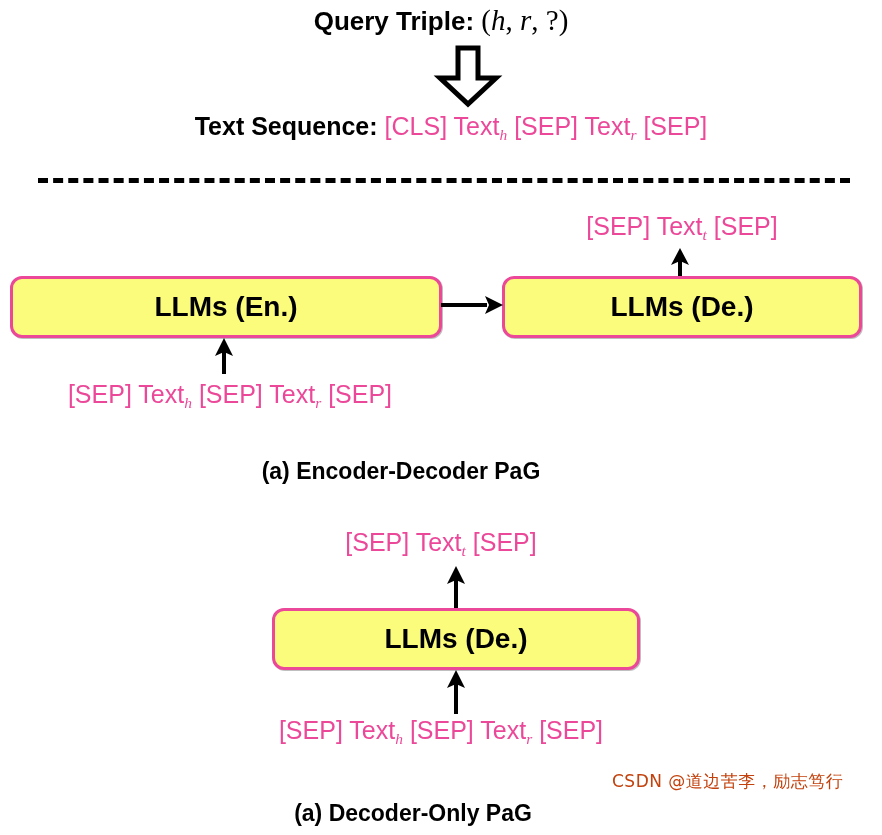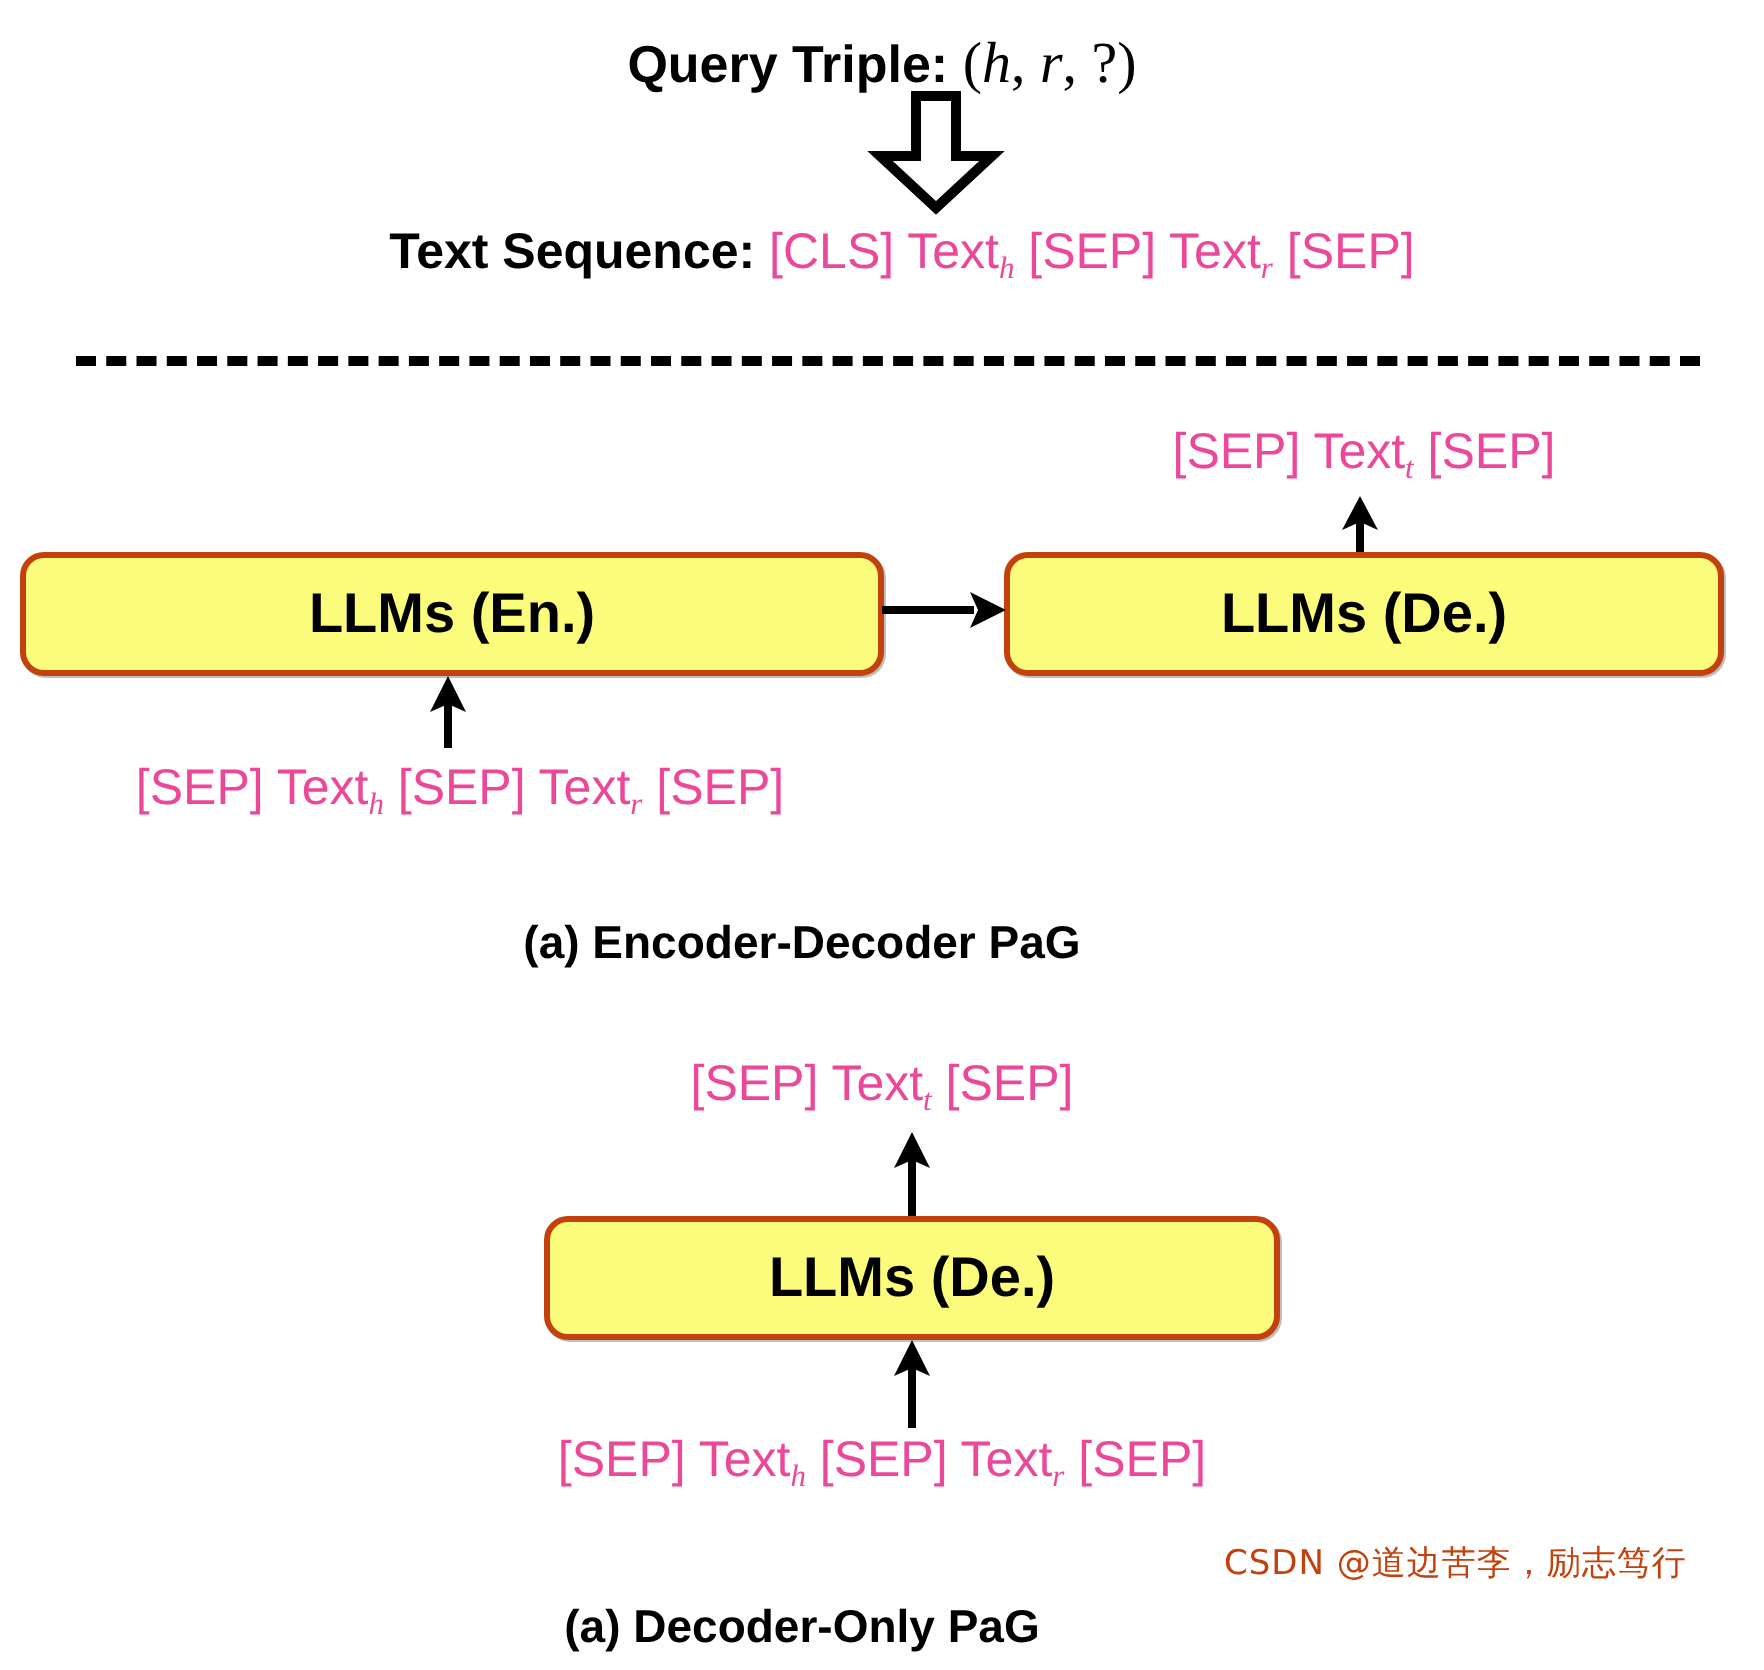--- a/index.html
+++ b/index.html
@@ -37,21 +37,21 @@
   }
   sub.sb {
     font-family: "Liberation Serif", serif;
     font-style: italic;
     font-size: 0.62em;
     vertical-align: -0.33em;
   }
 
   
   #title-row {
-    left: 0; top: 16px; width: 882px;
+    left: 0; top: 4px; width: 882px;
     text-align: center;
     font-size: 26px;
   }
   #title-row .q-label { font-weight: bold; font-size: 26px; }
   #title-row .q-triple {
     font-family: "Liberation Serif", serif;
     font-size: 29px;
     font-style: normal;
   }
 
@@ -69,21 +69,21 @@
   
   #divider {
     left: 38px; top: 178px;
     width: 812px; height: 0;
     border-top: 5px dashed #000000;
   }
 
   
   .llm-box {
     background: #fbfb7c;
-    border: 3px solid #c2410c;
+    border: 3px solid #ec4899;
     border-radius: 12px;
     box-sizing: border-box;
     display: flex;
     align-items: center;
     justify-content: center;
     font-weight: bold;
     font-size: 28px;
     color: #000000;
     box-shadow: 1px 1px 0 rgba(0,0,0,0.25);
   }
@@ -96,21 +96,21 @@
 
   
   .caption {
     width: 802px; left: 0;
     text-align: center;
     font-weight: bold;
     font-size: 23px;
     color: #000000;
   }
   #caption-a { top: 458px; }
-  #caption-b { top: 800px; }
+  #caption-b { top: 800px; padding-left: 12px; }
 
   
   #out-t-top   { left: 0; top: 212px; width: 882px; text-align: center; font-size: 25px; }
   #in-hr-top   { left: 0; top: 380px; width: 470px; text-align: center; font-size: 25px; }
   #out-t-bot   { left: 0; top: 528px; width: 882px; text-align: center; font-size: 25px; }
   #in-hr-bot   { left: 0; top: 716px; width: 882px; text-align: center; font-size: 25px; }
 
   
   #out-t-top { left: 502px; width: 360px; }
   

